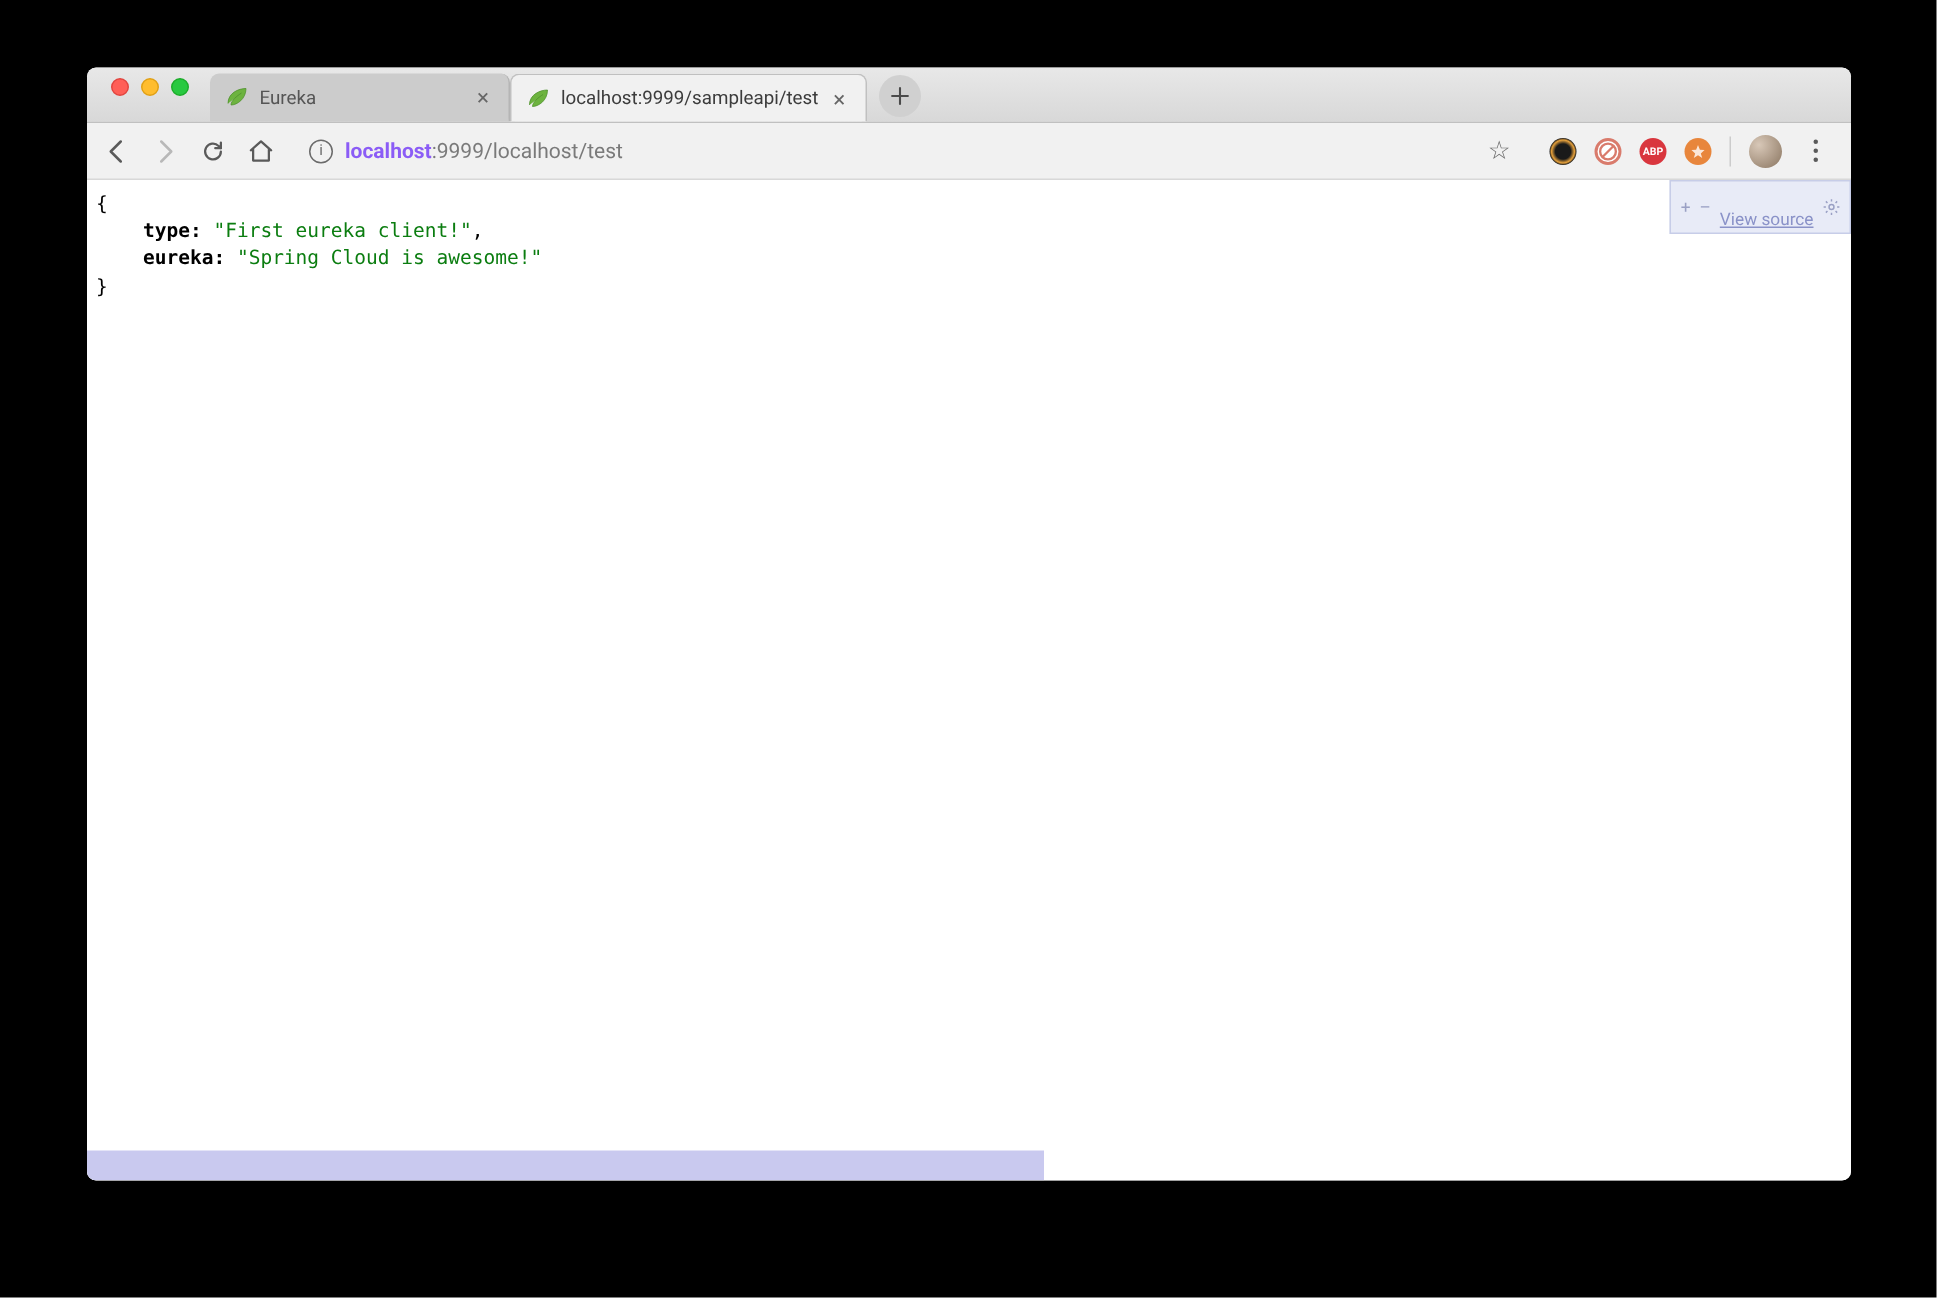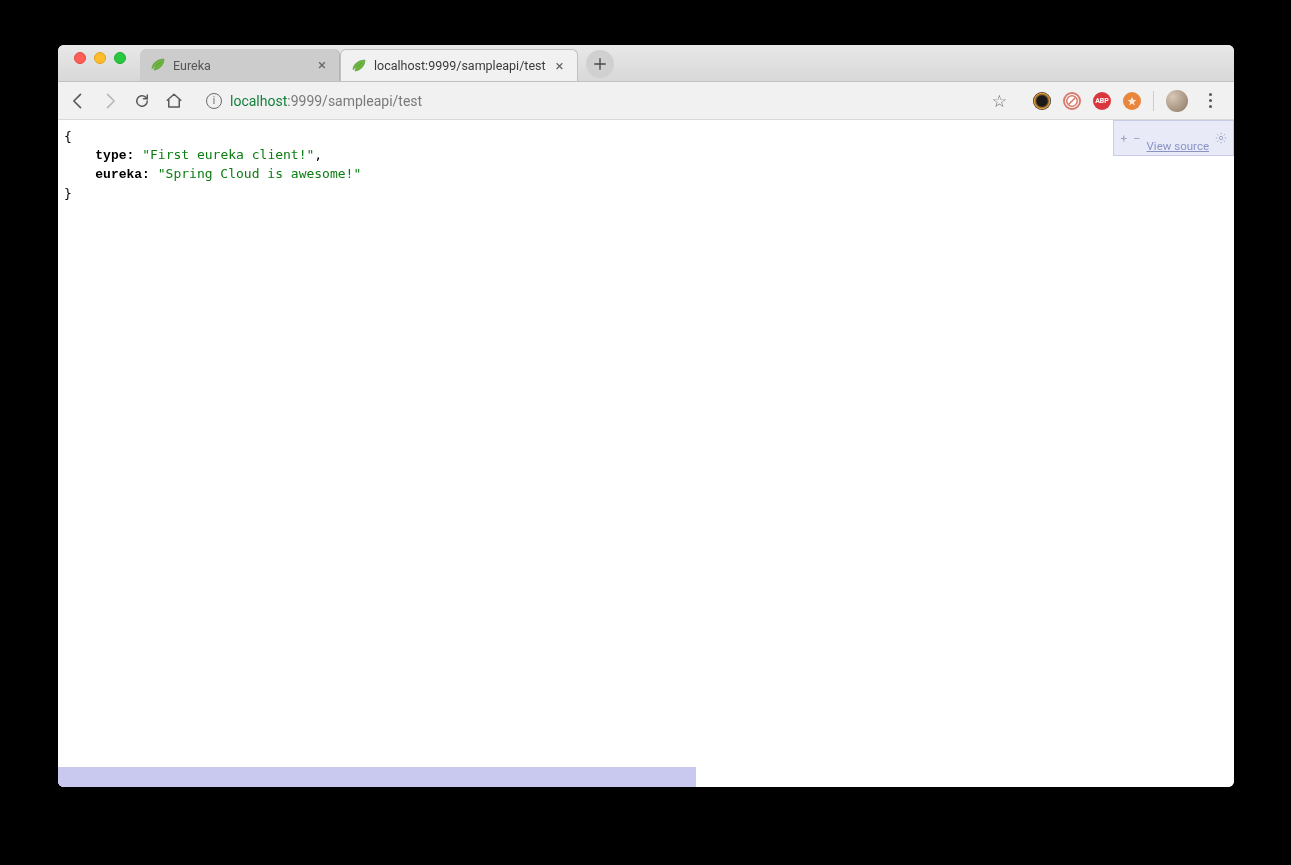--- a/index.html
+++ b/index.html
@@ -127,21 +127,21 @@
     .addr-info-icon {
       width: 16px; height: 16px;
       border: 1.5px solid #6b6b6b;
       border-radius: 50%;
       display: flex; align-items: center; justify-content: center;
       font-size: 10px;
       color: #6b6b6b;
       flex-shrink: 0;
     }
     .addr-text { flex: 1; white-space: nowrap; }
-    .addr-host { color: #15803d; font-weight: 400; }
+    .addr-host { color: #8b5cf6; font-weight: 700; }
     .addr-path { color: #7a7a7a; }
     .star-icon { color: #6b6b6b; font-size: 17px; cursor: pointer; padding: 0 4px; }
     .ext-icons {
       display: flex; align-items: center; gap: 12px;
       padding-right: 4px;
     }
     .ext-icon {
       width: 18px; height: 18px;
       border-radius: 50%;
       display: flex; align-items: center; justify-content: center;
@@ -190,21 +190,21 @@
       display: inline-block;
     }
     .json-body {
       font-family: Menlo, Consolas, monospace;
       font-size: 13px;
       padding: 8px 6px;
       line-height: 1.4;
       white-space: pre;
       color: #000;
     }
-    .json-key { font-weight: bold; color: #000; font-family: Liberation Mono, monospace; }
+    .json-key { font-weight: bold; color: #000; }
     .json-string { color: #0b7d10; }
     .json-punct { color: #000; }
     .bottom-bar {
       position: absolute;
       left: 0; bottom: 0;
       width: 638px;
       height: 20px;
       background: #c9c9ef;
     }
   </style>
@@ -264,21 +264,21 @@
         </svg>
     </div>
     <div class="nav-btn">
       <svg viewBox="0 0 24 24" width="18" height="18">
           <path d="M3 11l9-8 9 8M5 10v10h14V10" stroke="#5a5a5a" stroke-width="2" fill="none" stroke-linecap="round" stroke-linejoin="round"></path>
         </svg>
     </div>
     <div class="addr-bar">
       <span class="addr-info-icon">i</span>
       <span class="addr-text">
-        <span class="addr-host">localhost</span><span class="addr-path">:9999/sampleapi/test</span>
+        <span class="addr-host">localhost</span><span class="addr-path">:9999/localhost/test</span>
       </span>
       <span class="star-icon">☆</span>
     </div>
     <div class="ext-icons">
       <div class="ext-icon" style="background:radial-gradient(circle,#1a1a1a 40%,#e8a23c 60%,#1a1a1a 70%)"></div>
       <div class="ext-icon" style="background:#fff;border:2px solid #d97b6c">
         <svg viewBox="0 0 16 16" width="14" height="14">
             <circle cx="8" cy="8" r="6" stroke="#d97b6c" stroke-width="1.8" fill="none"></circle>
             <line x1="4" y1="12" x2="12" y2="4" stroke="#d97b6c" stroke-width="1.8"></line>
           </svg>

